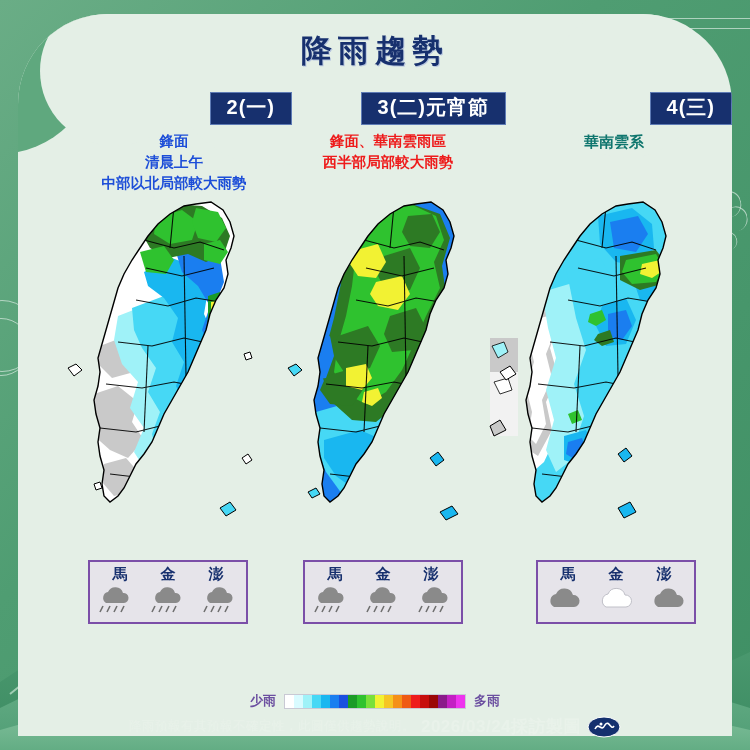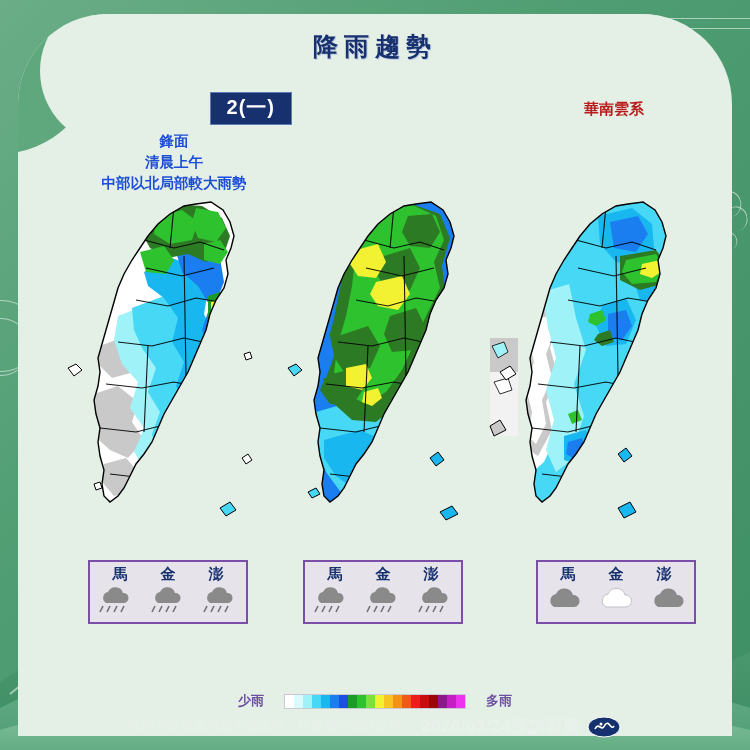--- a/index.html
+++ b/index.html
@@ -42,21 +42,21 @@
   .notch{
     position:absolute;background:#5fa87e;border-radius:50%;
   }
 
   
   #content{position:absolute;inset:0;}
 
   #title{
     position:absolute;left:0;right:0;top:16px;
     text-align:center;
-    font-size:25px;font-weight:bold;letter-spacing:6px;
+    font-size:31px;font-weight:bold;letter-spacing:6px;
     color:#17306e;
     text-shadow:1px 1px 0 #b9c7df;
   }
 
   .col{position:absolute;top:78px;width:236px;}
   #col0{left:38px;}
   #col1{left:252px;}
   #col2{left:478px;}
 
   .badge{
@@ -108,21 +108,21 @@
   }
   .isl-icons svg{display:block;}
 
   
   #scale-title{
     position:absolute;left:0;right:0;top:644px;text-align:center;
     font-size:12.5px;color:#6b4fa0;font-weight:bold;letter-spacing:1px;
   }
   #scale-row{
     position:absolute;left:0;right:0;top:678px;
-    display:flex;align-items:center;justify-content:center;gap:20px;
+    display:flex;align-items:center;justify-content:center;gap:8px;
   }
   #scale-row .sc-label{
     font-size:13px;font-weight:bold;color:#6b4fa0;
   }
   #scale-bar{
     display:flex;height:13px;width:180px;
     border:1px solid #c9c9d4;box-sizing:content-box;
   }
   #scale-bar i{flex:1 1 auto;height:100%;display:block;}
 
@@ -188,24 +188,32 @@
     <div class="col" id="col0">
       <div class="badge-wrap">
         <span class="badge">2(一)</span>
       </div>
       <div class="subtitle" style="color: #1d4ed8;">鋒面
 清晨上午
 中部以北局部較大雨勢</div>
     </div>
 
     <div class="col" id="col1">
+      <div class="badge-wrap">
+        <span class="badge">3(二)元宵節</span>
+      </div>
+      <div class="subtitle" style="color: rgb(238, 27, 27);">鋒面、華南雲雨區
+西半部局部較大雨勢</div>
     </div>
 
     <div class="col" id="col2">
-      <div class="subtitle purple" style="color: #b91c1c;">華南雲系</div>
+      <div class="badge-wrap">
+        <span class="badge">4(三)</span>
+      </div>
+      <div class="subtitle purple" style="color: #0f766e;">華南雲系</div>
     </div>
 
     <div class="mapbox" id="map0">
       <svg viewBox="0 0 250 340">
         <defs>
           <clipPath id="tw0">
             <path d="M148,8 L163,6 L175,14 L182,26 L186,40 L183,52 L178,64 L180,78 L176,92 L168,104 L162,118
                      L158,134 L152,148 L146,162 L140,176 L132,190 L124,204 L116,218 L110,232 L104,246
                      L96,258 L88,268 L82,280 L76,292 L70,300 L62,306 L56,300 L54,288 L56,274 L52,260
                      L50,246 L52,232 L48,218 L46,204 L50,190 L52,176 L50,162 L54,148 L58,134 L62,120

